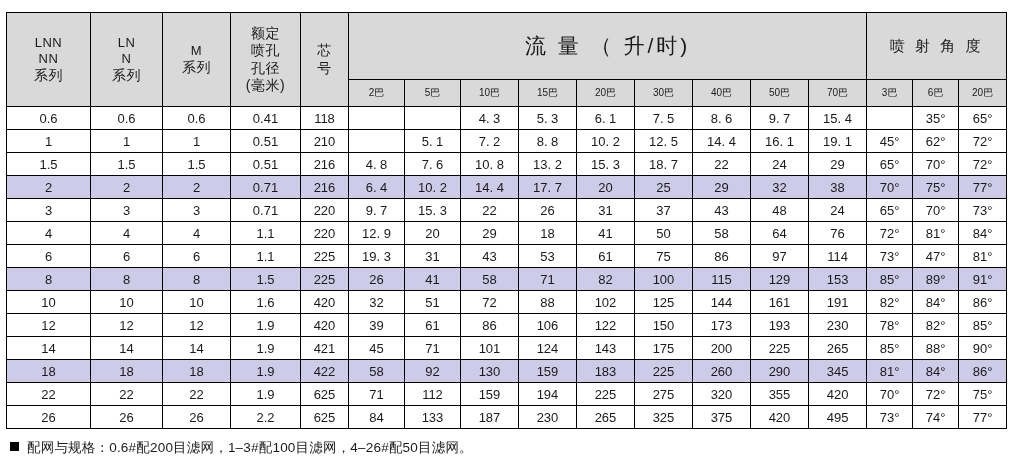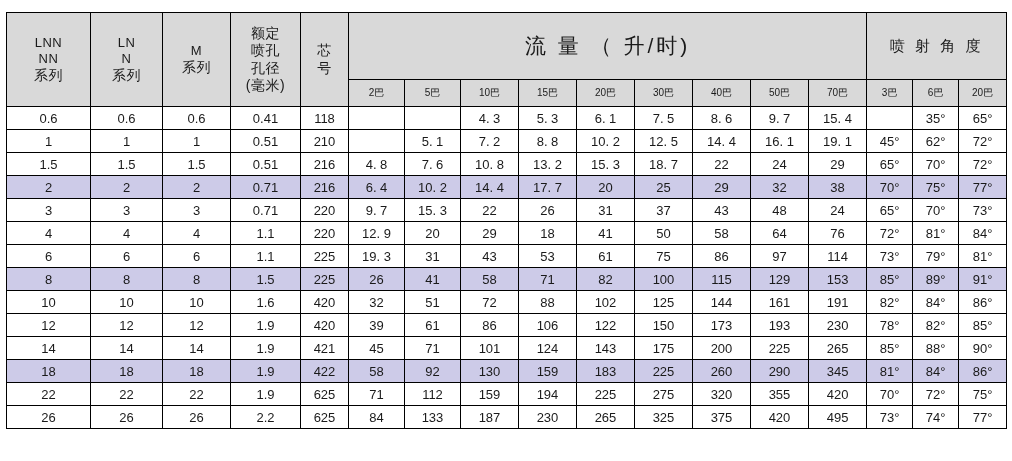--- a/index.html
+++ b/index.html
@@ -275,21 +275,21 @@
           <td>19. 3</td>
           <td>31</td>
           <td>43</td>
           <td>53</td>
           <td>61</td>
           <td>75</td>
           <td>86</td>
           <td>97</td>
           <td>114</td>
           <td>73°</td>
-          <td>79°</td>
+          <td>47°</td>
           <td>81°</td>
         </tr>
         <tr class="hl">
           <td>8</td>
           <td>8</td>
           <td>8</td>
           <td>1.5</td>
           <td>225</td>
           <td>26</td>
           <td>41</td>
@@ -414,14 +414,17 @@
           <td>375</td>
           <td>420</td>
           <td>495</td>
           <td>73°</td>
           <td>74°</td>
           <td>77°</td>
         </tr>
       </tbody>
   </table>
 
+  <div class="footnote">
+    <span class="bullet"></span><span>配网与规格：0.6#配200目滤网，1–3#配100目滤网，4–26#配50目滤网。</span>
+  </div>
 
 </div>
 
 </body></html>

